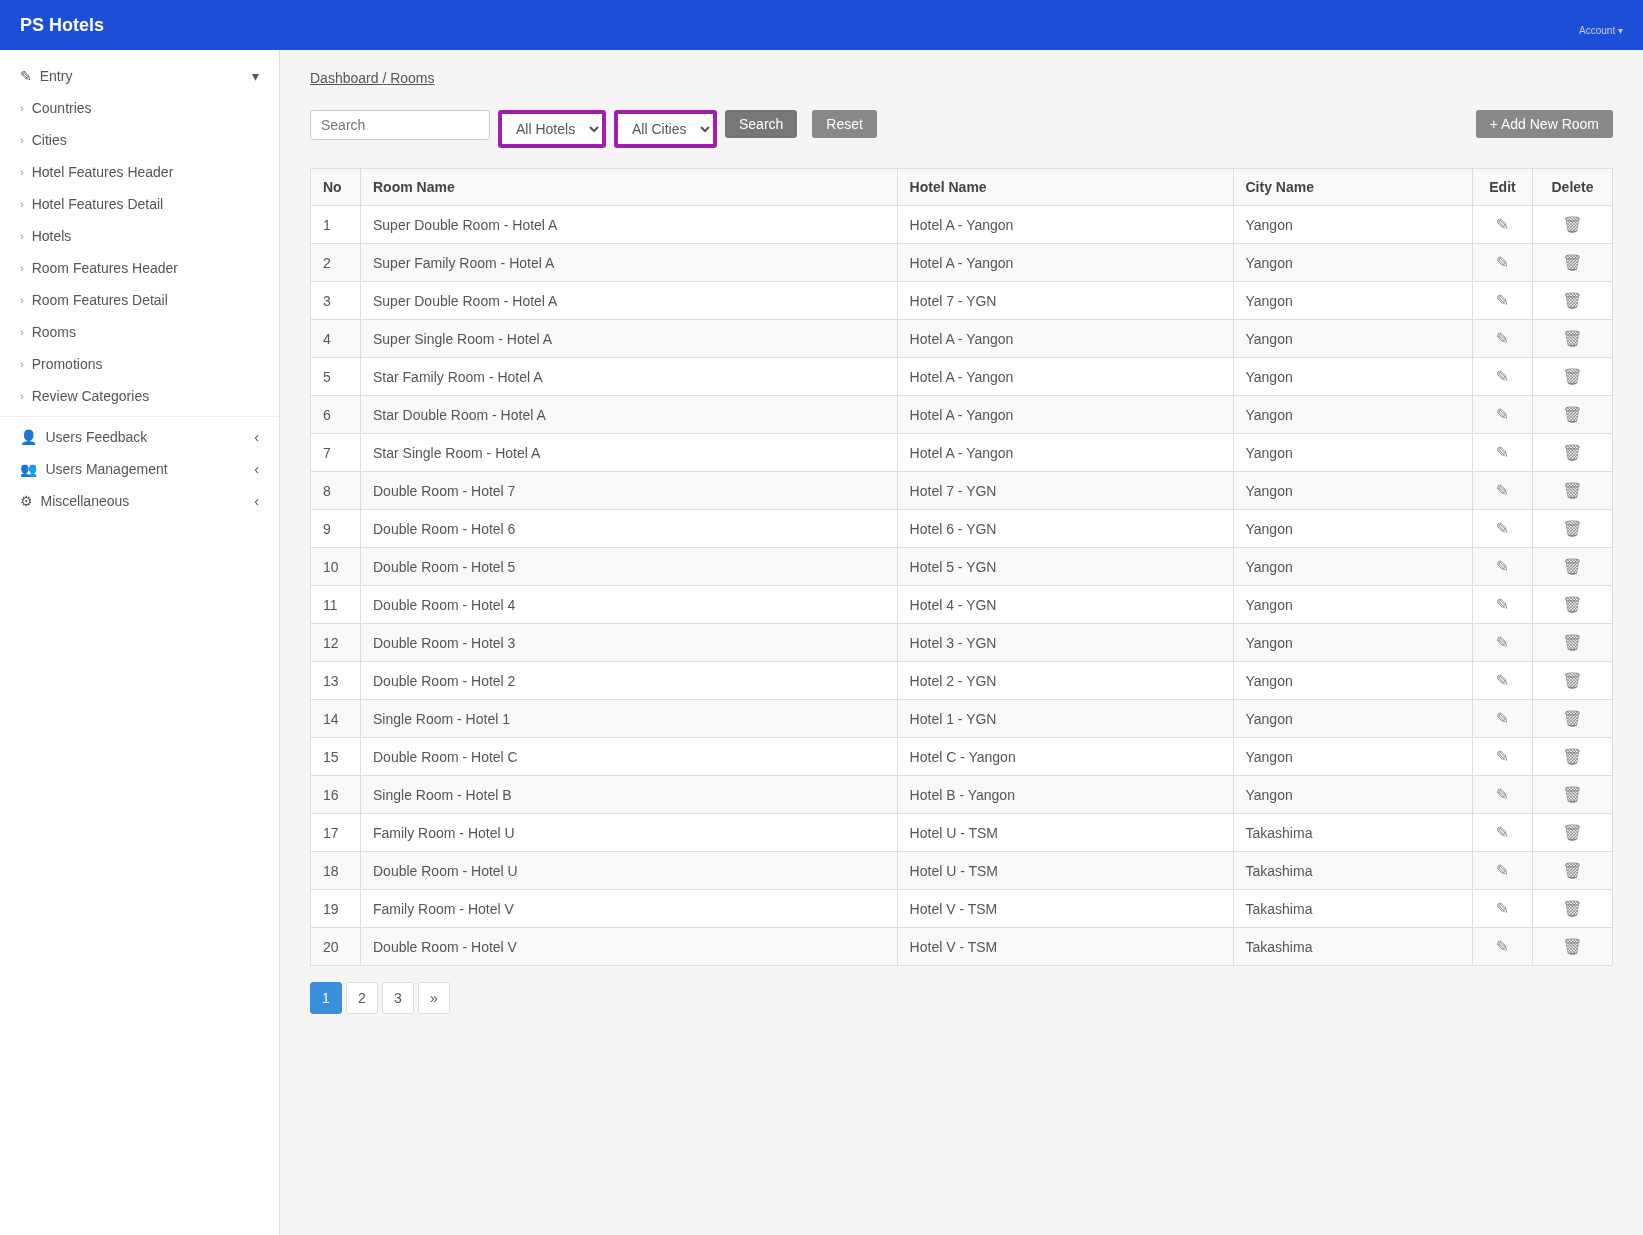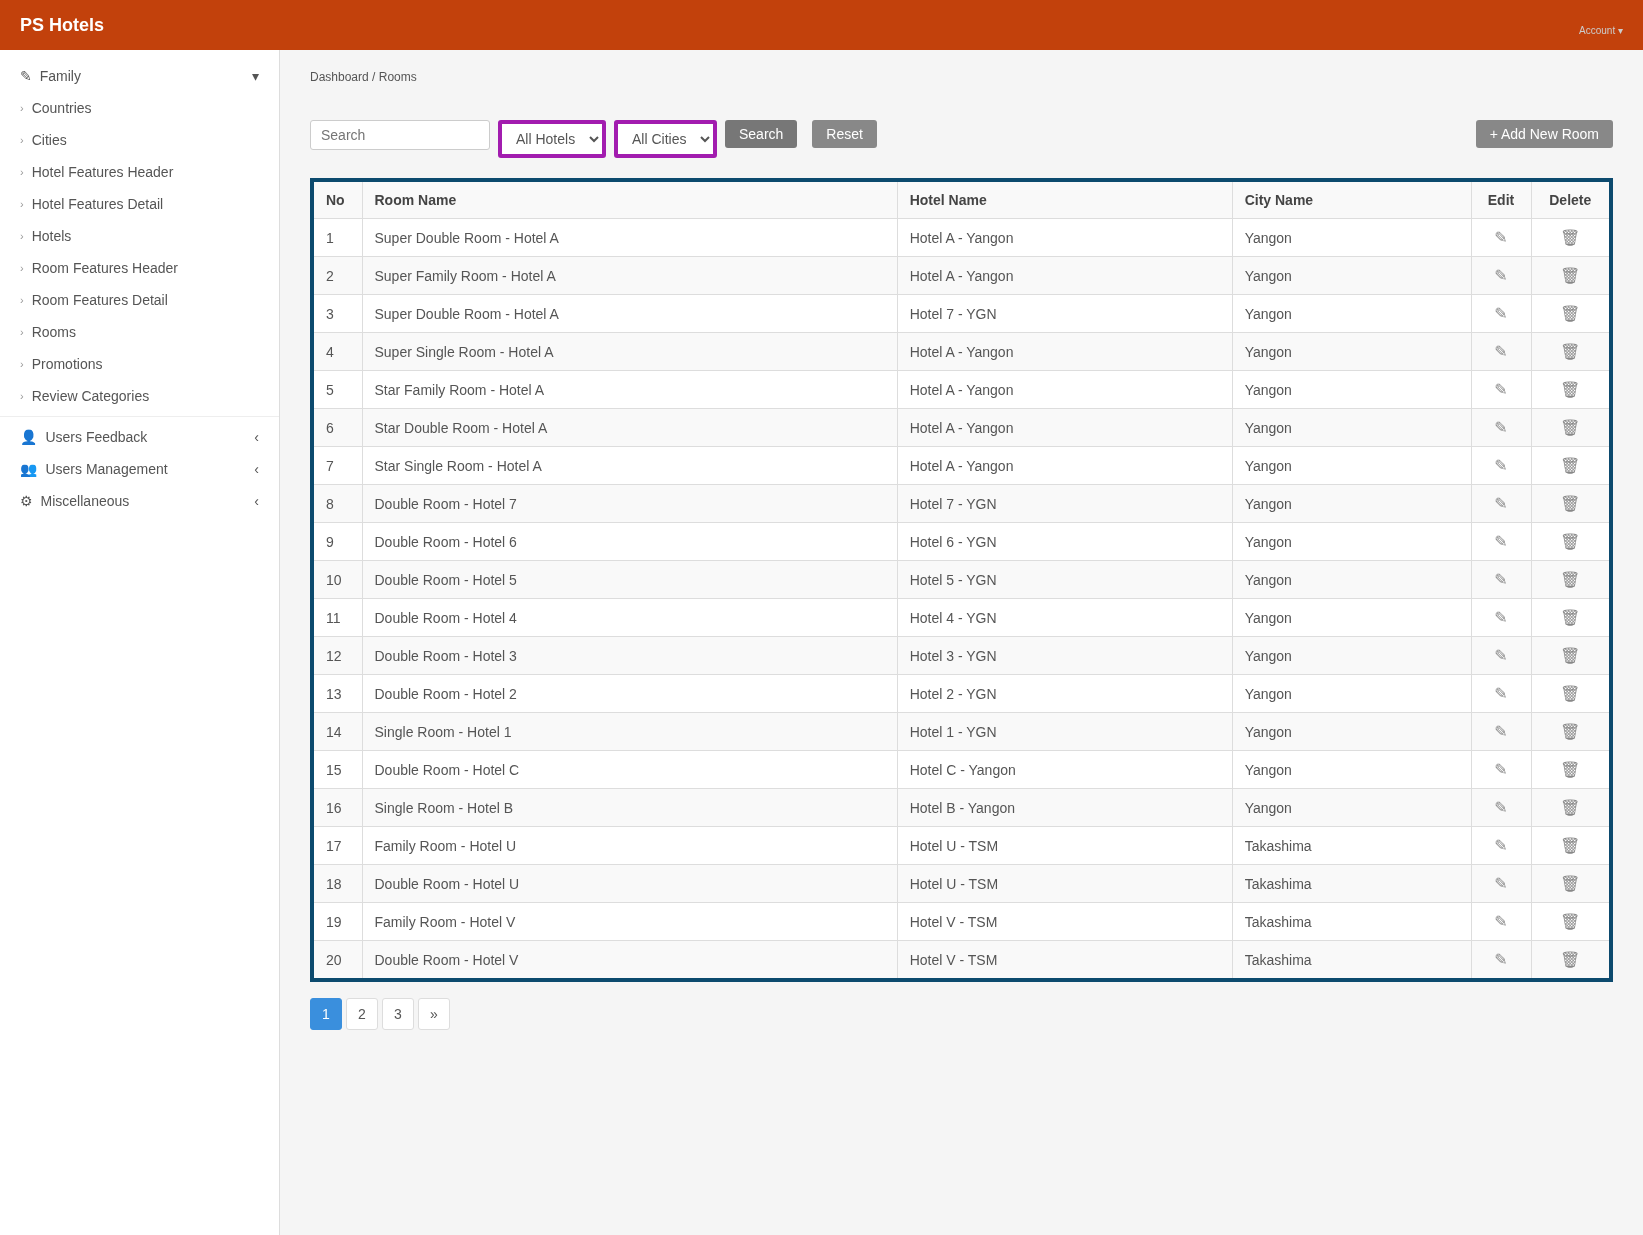--- a/index.html
+++ b/index.html
@@ -1,20 +1,20 @@
 <!DOCTYPE html>
 <html><head>
   <meta charset="utf-8">
   <style>
     * { box-sizing: border-box; margin: 0; padding: 0; }
     body { font-family: Arial, sans-serif; font-size: 14px; background: #f5f5f5; color: #333; }
 
     
     .navbar {
-      background: #c2410c;
+      background: #1d4ed8;
       color: #fff;
       height: 50px;
       display: flex;
       align-items: center;
       justify-content: space-between;
       padding: 0 20px;
     }
     .navbar-brand { font-size: 18px; font-weight: bold; color: #fff; }
     .navbar-account { color: #ccc; font-size: 10px; cursor: pointer; margin-top: 10px; }
     .navbar-account::after { content: ' ▾'; }
@@ -49,21 +49,21 @@
       font-size: 14px;
       font-weight: 500;
     }
     .sidebar-group-header .icon { margin-right: 8px; }
     .sidebar-group-header .chevron { margin-left: auto; }
 
     
     .main-content { flex: 1; padding: 20px 30px; }
 
     
-    .breadcrumb { margin-bottom: 36px; font-size: 12px; color: #555; }
+    .breadcrumb { margin-bottom: 24px; font-size: 14px; color: #555; text-decoration: underline; }
     .breadcrumb a { color: #555; text-decoration: none; }
 
     
     .filter-bar {
       display: flex;
       align-items: flex-start;
       gap: 8px;
       margin-bottom: 20px;
       flex-wrap: wrap;
     }
@@ -98,21 +98,21 @@
       color: #fff;
       margin-left: auto;
       padding: 6px 14px;
     }
 
     
     .data-table {
       width: 100%;
       border-collapse: collapse;
       background: #c2410c;
-      border: 4px solid #0c4a6e;
+      border: 1px solid #0c4a6e;
       font-size: 14px;
     }
     .data-table th {
       background: #f9f9f9;
       border: 1px solid #ddd;
       padding: 10px 12px;
       text-align: left;
       font-weight: 600;
       color: #444;
     }
@@ -162,21 +162,21 @@
 <nav class="navbar">
   <span class="navbar-brand">PS Hotels</span>
   <span class="navbar-account">Account</span>
 </nav>
 
 <div class="layout">
 
   <aside class="sidebar">
     <div class="sidebar-group-header">
       <span class="icon">✎</span>
-      <span>Family</span>
+      <span>Entry</span>
       <span class="chevron">▾</span>
     </div>
 
     <div class="sidebar-item">
       <span class="arrow">›</span>
       <span>Countries</span>
     </div>
     <div class="sidebar-item">
       <span class="arrow">›</span>
       <span>Cities</span>

